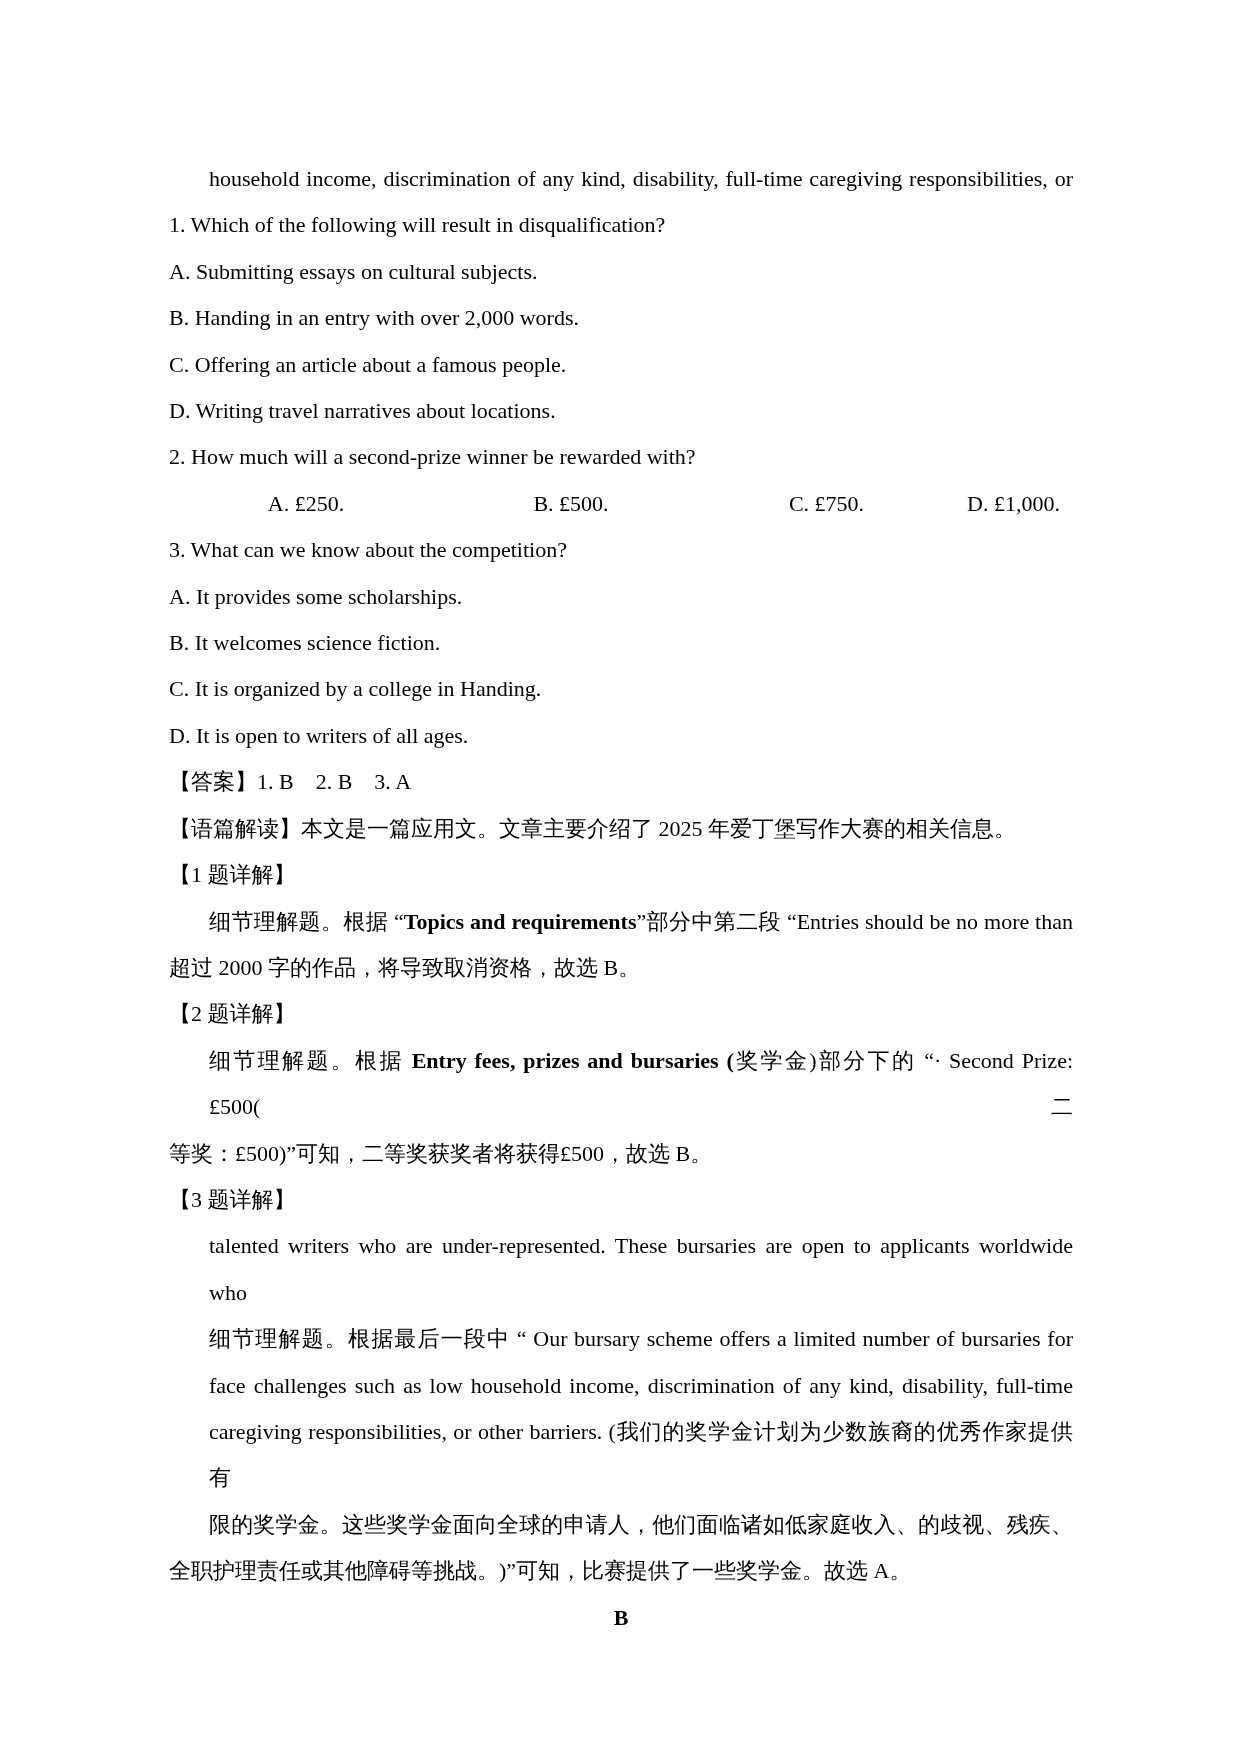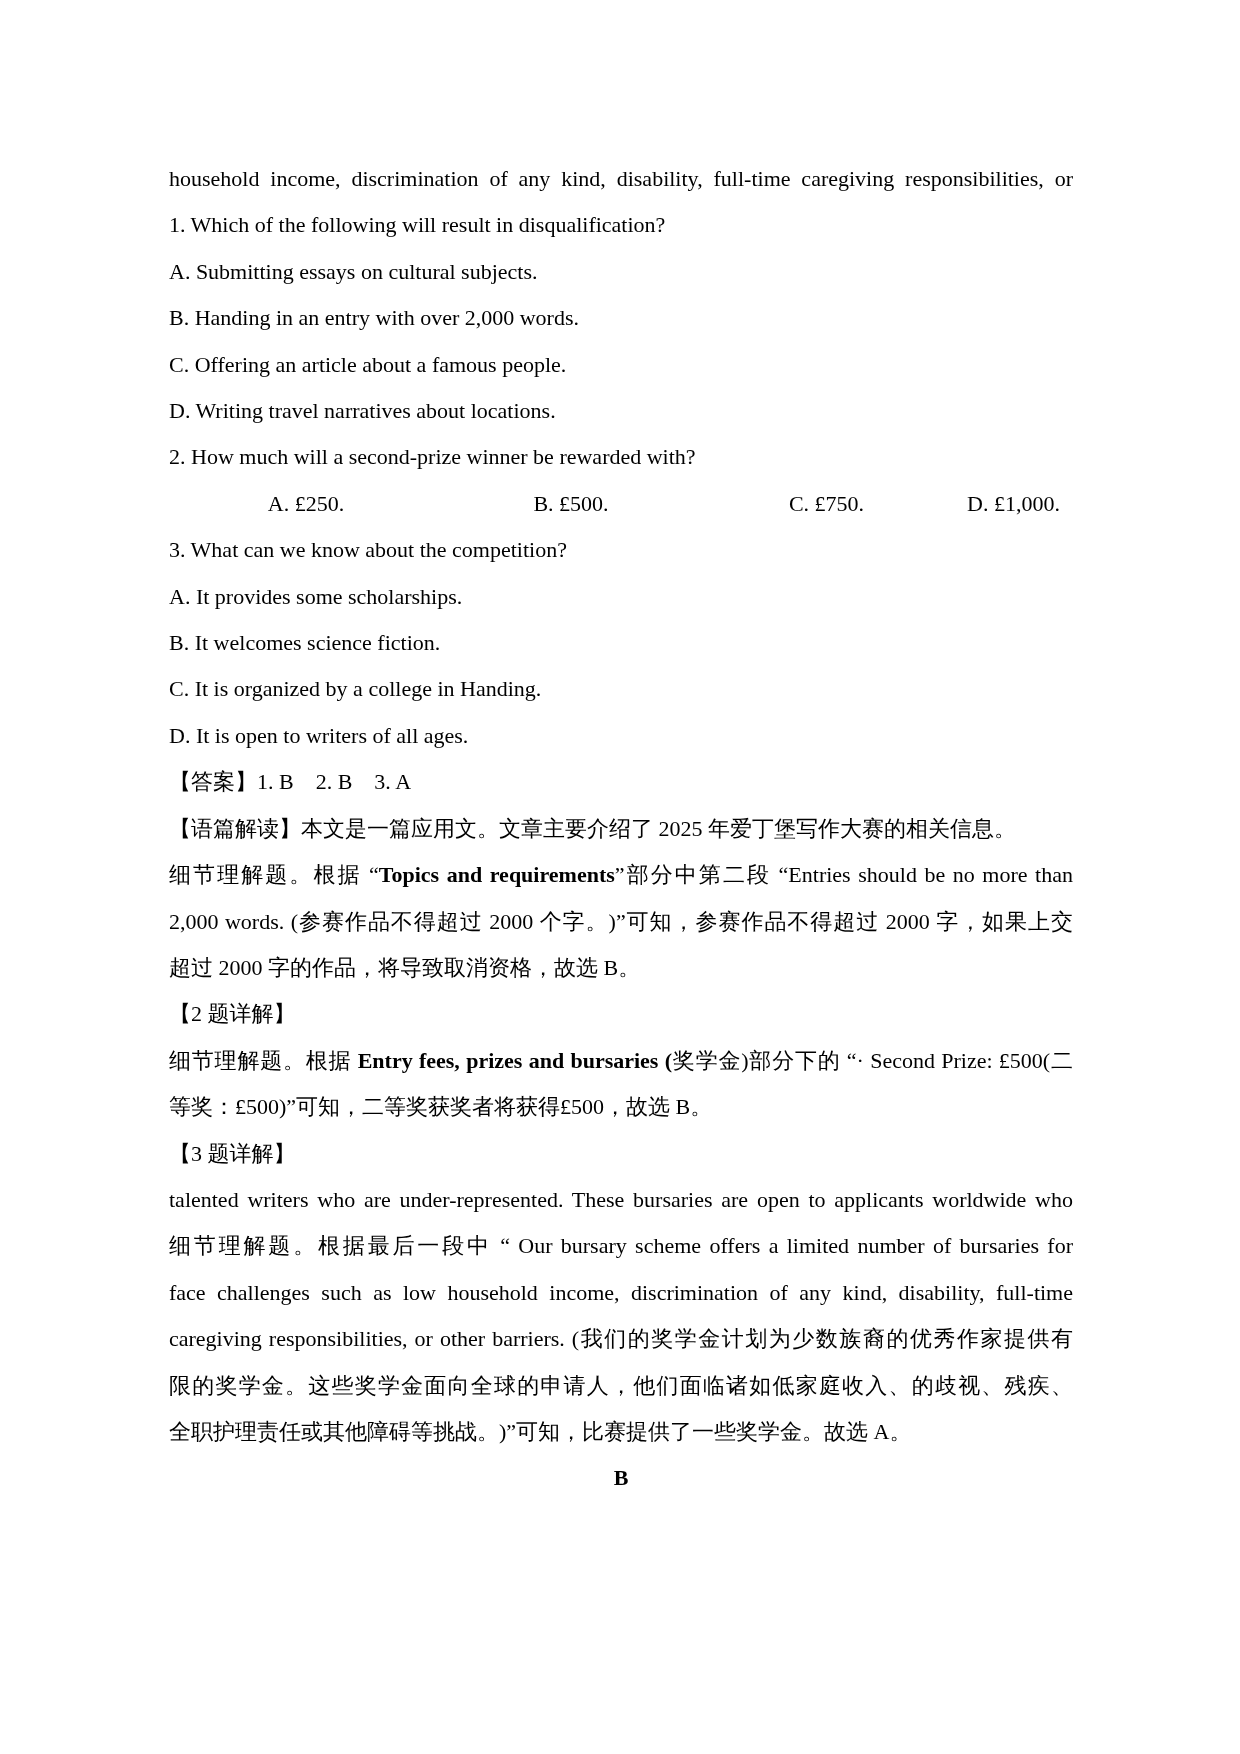--- a/index.html
+++ b/index.html
@@ -17,21 +17,21 @@
     left: 169px;
     top: 156px;
     width: 904px;
     font-size: 22px;
   }
   .line {
     line-height: 46.4px;
     min-height: 46.4px;
   }
   .line.left { text-align: left; white-space: pre-wrap; }
-  .line.justify { text-align: justify; text-align-last: justify; }
+  .line.justify { text-align: justify; text-align-last: justify; margin-left: 40px; }
   .line.center { text-align: center; }
   .line.options {
     display: grid;
     grid-template-columns: 274px 256px 255px 1fr;
     text-align: center;
   }
   .bold { font-weight: bold; }
 </style>
 </head>
 <body>
@@ -51,22 +51,22 @@
         <span>C. £750.</span>
         <span>D. £1,000.</span>
       </div>
       <div class="line left"><span>3. What can we know about the competition?</span></div>
       <div class="line left"><span>A. It provides some scholarships.</span></div>
       <div class="line left"><span>B. It welcomes science fiction.</span></div>
       <div class="line left"><span>C. It is organized by a college in Handing.</span></div>
       <div class="line left"><span>D. It is open to writers of all ages.</span></div>
       <div class="line left"><span>【答案】1. B    2. B    3. A</span></div>
       <div class="line left"><span>【语篇解读】本文是一篇应用文。文章主要介绍了 2025 年爱丁堡写作大赛的相关信息。</span></div>
+      <div class="line left"><span>【1 题详解】</span></div>
       <div class="line justify"><span>细节理解题。根据 “</span><span class="bold">Topics and requirements</span><span>”部分中第二段 “Entries should be no more than</span></div>
-      <div class="line justify"><span>2,000 words. (参赛作品不得超过 2000 个字。)”可知，参赛作品不得超过 2000 字，如果上交</span></div>
       <div class="line left"><span>超过 2000 字的作品，将导致取消资格，故选 B。</span></div>
       <div class="line left"><span>【2 题详解】</span></div>
       <div class="line justify"><span>细节理解题。根据 </span><span class="bold">Entry fees, prizes and bursaries (</span><span>奖学金)部分下的 “· Second Prize: £500(二</span></div>
       <div class="line left"><span>等奖：£500)”可知，二等奖获奖者将获得£500，故选 B。</span></div>
       <div class="line left"><span>【3 题详解】</span></div>
       <div class="line justify"><span>talented writers who are under-represented. These bursaries are open to applicants worldwide who</span></div>
       <div class="line justify"><span>细节理解题。根据最后一段中 “ Our bursary scheme offers a limited number of bursaries for</span></div>
       <div class="line justify"><span>face challenges such as low household income, discrimination of any kind, disability, full-time</span></div>
       <div class="line justify"><span>caregiving responsibilities, or other barriers. (我们的奖学金计划为少数族裔的优秀作家提供有</span></div>
       <div class="line justify"><span>限的奖学金。这些奖学金面向全球的申请人，他们面临诸如低家庭收入、的歧视、残疾、</span></div>

